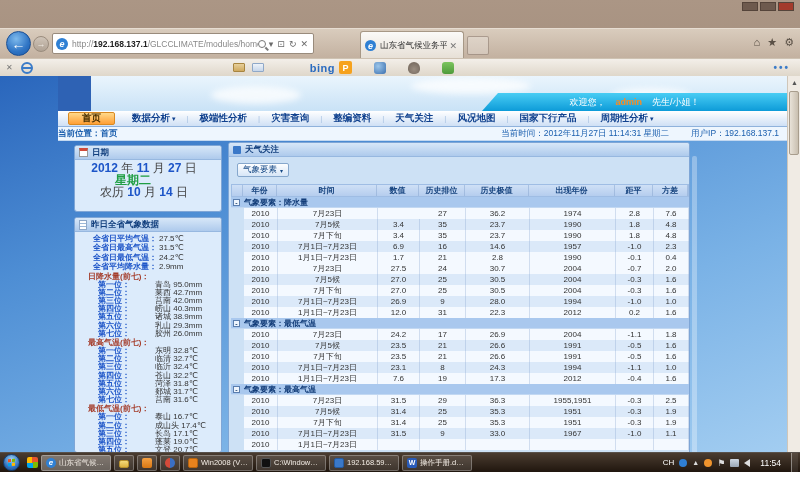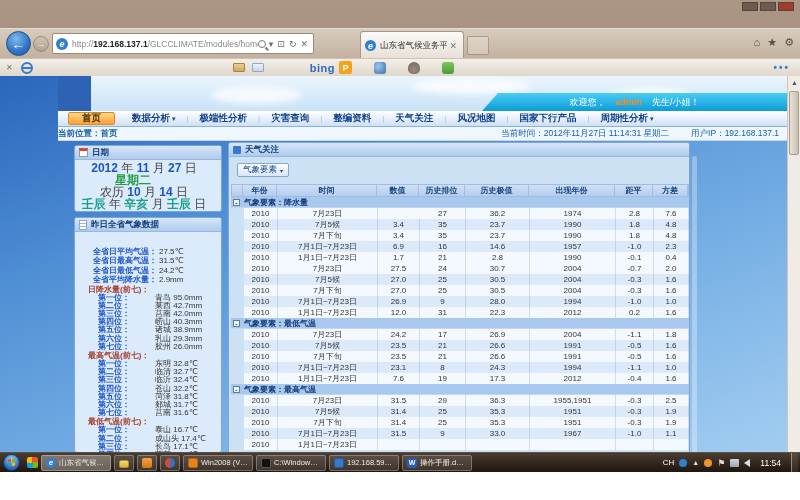--- a/index.html
+++ b/index.html
@@ -96,21 +96,21 @@
   .p-title{font-size:8.5px;font-weight:bold;color:#123f7d;}
   .cal-ico{width:9px;height:9px;background:#fff;border:1px solid #999;border-top:3px solid #d14b3a;}
   .doc-ico{width:8px;height:10px;background:#fff;border:1px solid #8fa8c8;
            background-image:linear-gradient(#9cb8d8 1px,transparent 1px);background-size:100% 3px;background-position:0 2px;}
   .panel-cal{left:74px;top:69px;width:148px;height:67px;}
   .cal-line{font-size:12px;text-align:center;padding-right:8px;line-height:12px;color:#444;}
   .cal-line .num{color:#1d55c8;font-weight:bold;}
   .cal-line .green{color:#1f9e43;font-weight:bold;}
   .cal-line .gz{color:#19a08d;font-weight:bold;}
   .panel-weather{left:74px;top:141px;width:148px;height:236px;}
-  .w-body{padding-top:15px;}
+  .w-body{padding-top:2px;}
   .w-line{line-height:9.4px;font-size:8px;white-space:nowrap;}
   .w-label{display:inline-block;width:82px;text-align:right;color:#1d55c8;font-weight:bold;}
   .w-val{color:#333;margin-left:2px;}
   .w-sec{line-height:9px;font-size:8px;font-weight:bold;color:#a43c2a;padding-left:13px;}
   .w-item{line-height:8.2px;font-size:8px;white-space:nowrap;}
   .w-item .w-label{width:78px;text-align:center;}
 
   
   .panel-main{left:228px;top:66px;width:462px;height:330px;background:#cde1f5;}
   .filter-btn{position:absolute;left:8px;top:20px;height:14px;padding:0 5px;display:flex;align-items:center;gap:3px;
@@ -288,25 +288,20 @@
             <span class="num">2012</span> <span>年</span>
             <span class="num">11</span> <span>月</span>
             <span class="num">27</span> <span>日</span>
           </div>
           <div class="cal-line" style="padding-right:30px;"><span class="green">星期二</span></div>
           <div class="cal-line">
             <span>农历</span>
             <span class="num">10</span> <span>月</span>
             <span class="num">14</span> <span>日</span>
           </div>
-          <div class="cal-line">
-            <span class="gz">壬辰</span> <span>年</span>
-            <span class="gz">辛亥</span> <span>月</span>
-            <span class="gz">壬辰</span> <span>日</span>
-          </div>
         </div>
       </div>
 
       <div class="panel panel-weather">
         <div class="p-head">
           <span class="doc-ico"></span>
           <span class="p-title">昨日全省气象数据</span>
         </div>
         <div class="w-body">
             <div class="w-line"><span class="w-label">全省日平均气温：</span><span class="w-val">27.5℃</span></div>

